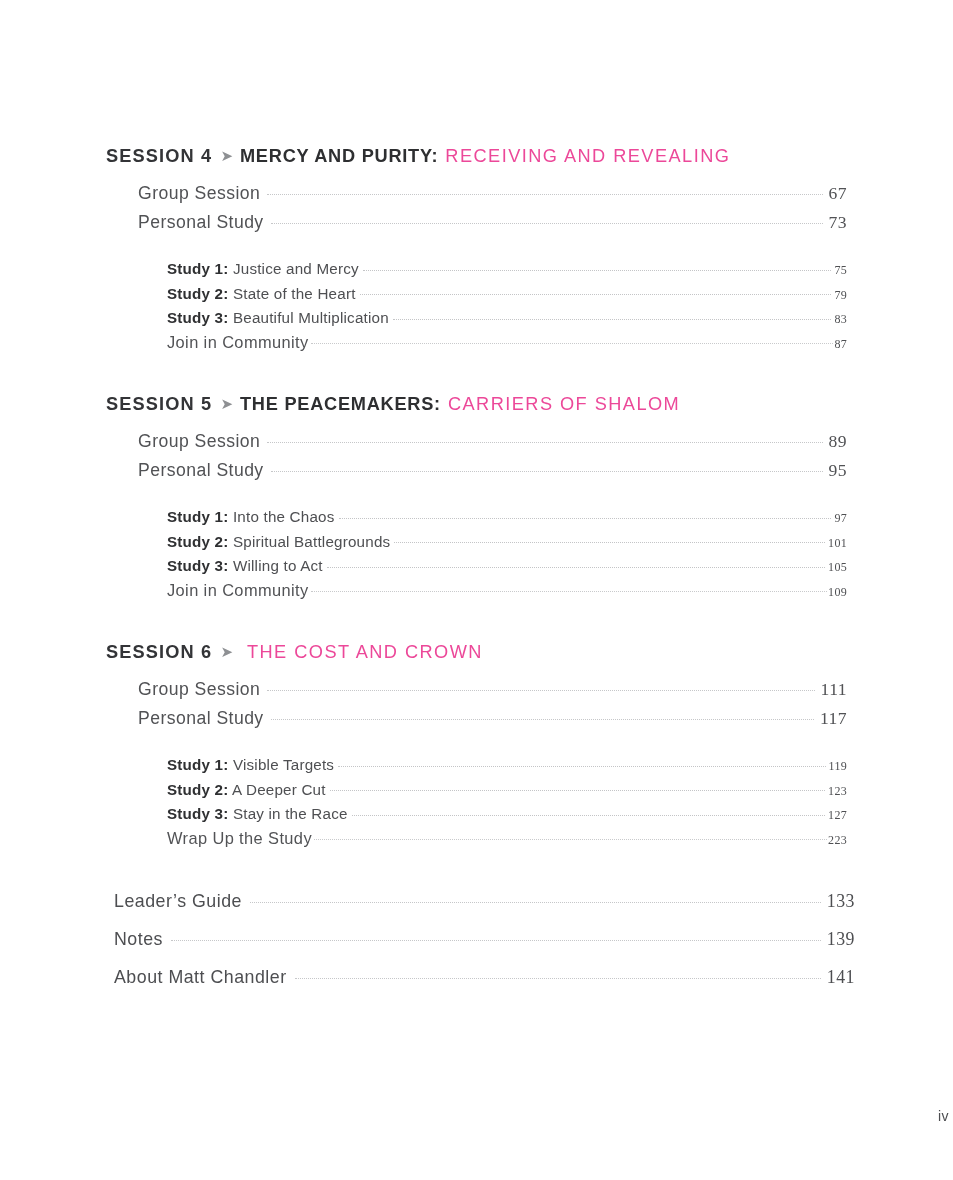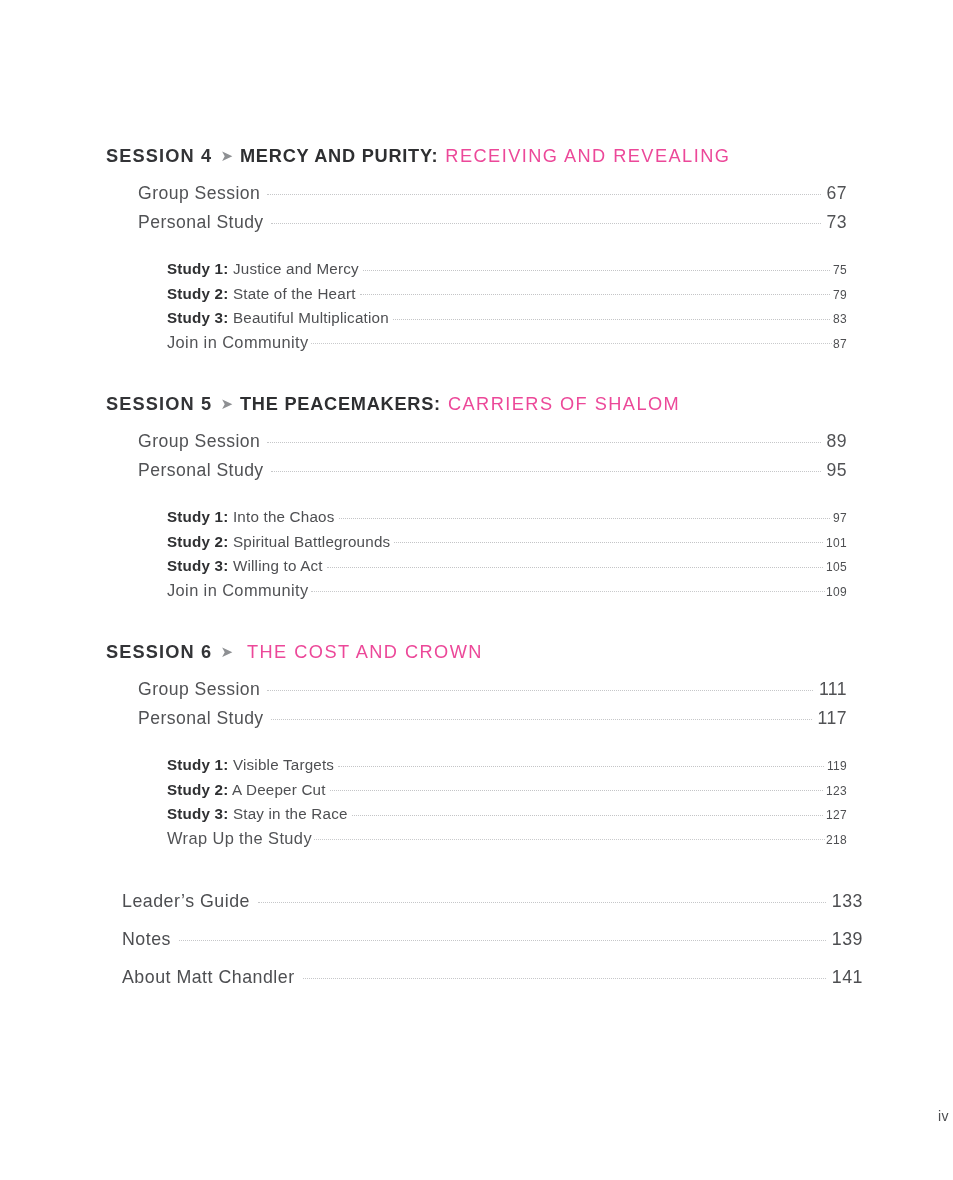--- a/index.html
+++ b/index.html
@@ -88,20 +88,21 @@
     position: absolute;
     left: 0;
     right: 0;
     bottom: 0.21em;
     border-bottom: 1.6px dotted #bfc0c2;
   }
   .row .pagenum {
     flex: 0 0 auto;
     white-space: nowrap;
     text-align: right;
+    font-family: Liberation Serif, serif;
   }
 
   
   .row-l1 {
     margin-left: 32px;
     width: 709px;
     height: 29px;
     align-items: baseline;
   }
   .row-l1 .label,
@@ -134,21 +135,21 @@
   
   .row-l2.plain .label { font-size: 16.4px; color: #525356; letter-spacing: 0.4px; }
   .row-l2.plain .leader { margin: 0 1px 0 2px; }
   .row-l2.plain .leader::after {
     border-bottom: 1.25px dotted #c9cacc;
     bottom: 0.2em;
   }
 
   
   .row-bottom {
-    margin-left: 16px;
+    margin-left: 8px;
     width: 741px;
     height: 38px;
   }
   .row-bottom .label,
   .row-bottom .pagenum {
     font-size: 17.8px;
     color: #4d4e51;
     letter-spacing: 0.5px;
   }
   .row-bottom .leader { margin: 0 6px 0 8px; }
@@ -289,21 +290,21 @@
           <span class="pagenum">123</span>
         </div>
         <div class="row row-l2">
           <span class="label"><span class="strong">Study 3:</span> Stay in the Race</span>
           <span class="leader"></span>
           <span class="pagenum">127</span>
         </div>
         <div class="row row-l2 plain">
           <span class="label">Wrap Up the Study</span>
           <span class="leader"></span>
-          <span class="pagenum">218</span>
+          <span class="pagenum">223</span>
         </div>
       </div>
       <div class="gap-before-bottom"></div>
       <div class="row row-bottom">
         <span class="label">Leader’s Guide</span>
         <span class="leader"></span>
         <span class="pagenum">133</span>
       </div>
       <div class="row row-bottom">
         <span class="label">Notes</span>

